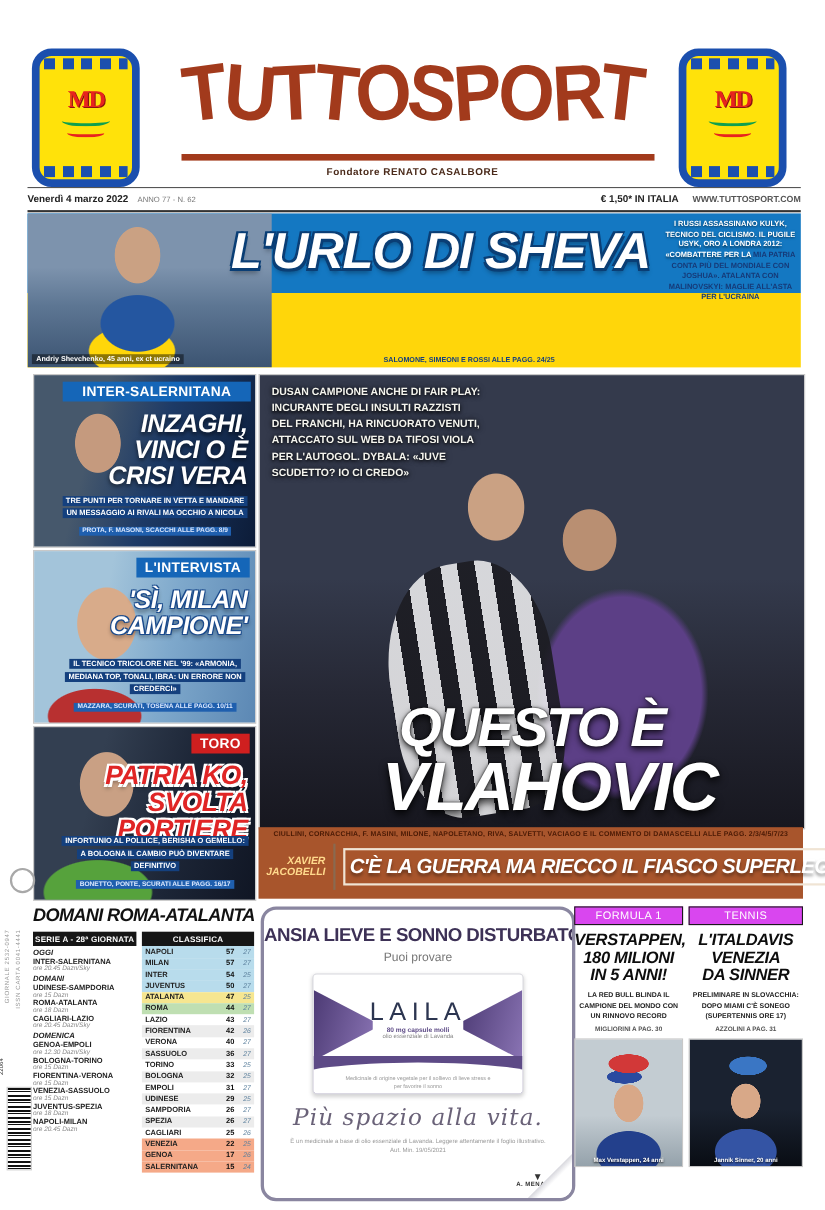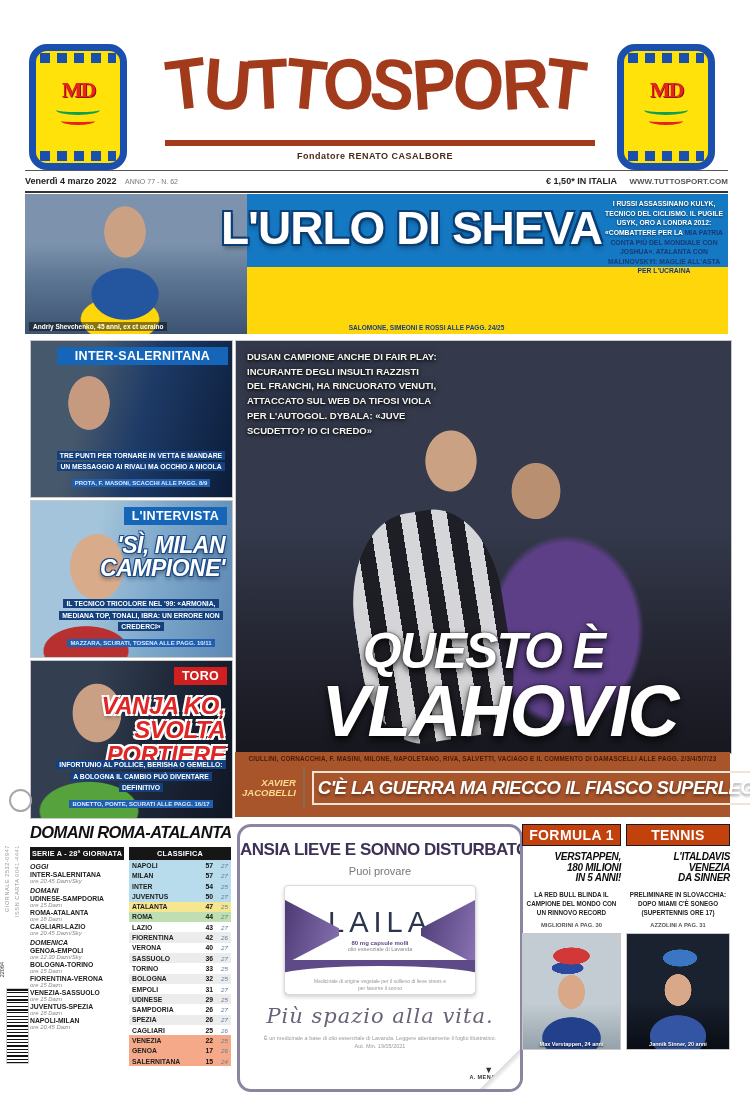--- a/index.html
+++ b/index.html
@@ -40,21 +40,21 @@
   .banner{position:absolute;left:25px;right:22px;top:194px;height:140px;
           background:linear-gradient(180deg,#1478c2 0 52%,#ffd60a 52% 100%);overflow:hidden;}
   .banner-photo{position:absolute;left:0;top:0;bottom:0;width:222px;
      background:
        radial-gradient(ellipse 34px 42px at 100px 38px,#caa183 0 60%,rgba(0,0,0,0) 62%),
        radial-gradient(ellipse 60px 46px at 100px 100px,#2456a0 0 55%,rgba(0,0,0,0) 57%),
        radial-gradient(ellipse 70px 40px at 95px 125px,#ffd60a 0 55%,rgba(0,0,0,0) 57%),
        linear-gradient(180deg,#7d93ad 0 35%,#5d7693 60%,#3c5472);}
   .banner-photo-caption{position:absolute;left:4px;bottom:3px;font-size:6.5px;color:#fff;
        background:rgba(0,0,0,.45);padding:1px 4px;font-weight:bold;}
-  .banner-headline{position:absolute;left:185px;right:126px;top:0;bottom:0;text-align:right;}
+  .banner-headline{position:absolute;left:185px;right:126px;top:0;bottom:0;text-align:left;font-style:italic;}
   .banner-h1{margin-top:7px;font-size:46px;font-weight:bold;color:#fff;letter-spacing:-1px;
        white-space:nowrap;
        text-shadow:-2px -2px 0 #0a3e75,2px -2px 0 #0a3e75,-2px 2px 0 #0a3e75,2px 2px 0 #0a3e75,0 4px 5px rgba(0,0,0,.35);}
   .banner-h2{margin-top:2px;font-size:42px;font-weight:bold;color:#fff;letter-spacing:-1.5px;
        white-space:nowrap;
        text-shadow:-2px -2px 0 #0a3e75,2px -2px 0 #0a3e75,-2px 2px 0 #0a3e75,2px 2px 0 #0a3e75,0 4px 5px rgba(0,0,0,.35);}
   .banner-side{position:absolute;right:0;top:0;bottom:0;width:120px;padding:5px 4px 0;
        font-size:6.8px;line-height:1.42;font-weight:bold;text-align:center;}
   .side-blue{color:#fff;text-shadow:0 1px 2px rgba(0,0,0,.55);}
   .side-yellow{color:#163a78;}
@@ -106,21 +106,21 @@
        linear-gradient(180deg,#343a4c 0 45%,#262835 70%,#17171f 100%);}
   .juve-stripes{position:absolute;left:120px;top:170px;width:150px;height:230px;
      transform:rotate(-9deg);border-radius:45% 40% 30% 35%;opacity:.9;
      background:repeating-linear-gradient(90deg,#e8e8ea 0 15px,#1c1c22 15px 31px);}
   .main-overlay{position:absolute;left:11px;top:9px;width:190px;font-size:9.5px;font-weight:bold;
      color:#f5f5ee;line-height:1.55;text-shadow:0 1px 3px #000,0 0 6px rgba(0,0,0,.6);}
   .main-headline{position:absolute;left:0;right:0;bottom:6px;text-align:center;color:#fff;
      font-style:italic;font-weight:bold;}
   .main-h1{font-size:50px;letter-spacing:-2px;line-height:.95;
      text-shadow:0 3px 7px rgba(0,0,0,.85),0 0 2px #000;}
-  .main-h2{font-size:72px;letter-spacing:-2px;line-height:1.0;
+  .main-h2{font-size:62px;letter-spacing:-2px;line-height:1.0;
      text-shadow:0 4px 8px rgba(0,0,0,.85),0 0 2px #000;padding-left:32px;}
 
   
   .ruststrip{position:absolute;left:235px;top:752px;width:495px;height:65px;background:#a8552c;}
   .rust-caption{padding-top:3px;text-align:center;font-size:6.3px;font-weight:bold;
      color:#4a1a05;letter-spacing:.2px;}
   .jacobelli{display:flex;align-items:center;margin-top:4px;padding:0 7px;height:44px;}
   .jac-name{width:56px;text-align:right;font-size:9.5px;font-weight:bold;font-style:italic;
      color:#ffd98c;line-height:1.1;}
   .jac-photo{width:33px;height:40px;margin:0 7px;border:1px solid #8a6a50;
@@ -154,21 +154,21 @@
       border:3px solid #8a86a0;border-radius:14px;overflow:hidden;}
   .ad-headline{margin-top:13px;text-align:center;font-size:17px;font-weight:bold;color:#3d3156;
       letter-spacing:-.5px;white-space:nowrap;}
   .ad-lead{margin-top:5px;text-align:center;font-size:11px;color:#777;}
   .ad-product{position:relative;width:190px;height:108px;margin:8px auto 0;background:#fff;
       border:1px solid #d8d8de;border-radius:4px;box-shadow:0 2px 4px rgba(0,0,0,.18);overflow:hidden;}
   .wing{position:absolute;top:14px;bottom:30px;width:54px;
       background:linear-gradient(105deg,#4c3a74,#8a74b4);}
   .wing.l{left:0;clip-path:polygon(0 0,100% 44%,100% 56%,0 100%);}
   .wing.r{right:0;clip-path:polygon(100% 0,0 44%,0 56%,100% 100%);}
-  .ad-product-name{margin-top:20px;text-align:center;font-size:29px;color:#2c3550;
+  .ad-product-name{margin-top:20px;text-align:center;font-size:23px;color:#2c3550;
       letter-spacing:5px;}
   .ad-product-sub1{text-align:center;font-size:6px;font-weight:bold;color:#5d4a86;margin-top:1px;}
   .ad-product-sub2{text-align:center;font-size:5.5px;color:#888;}
   .ad-band{position:absolute;left:0;right:0;bottom:0;height:34px;background:#5d4a86;}
   .ad-arc{position:absolute;left:-10%;right:-10%;bottom:0;height:28px;background:#fff;
       border-radius:100% 100% 0 0;}
   .ad-boxnote{position:absolute;left:15%;right:15%;bottom:3px;font-size:5px;color:#999;
       text-align:center;line-height:1.3;}
   .ad-tagline{margin-top:9px;text-align:center;font-size:21px;color:#6a6278;
       font-family:"DejaVu Serif",serif;font-style:italic;letter-spacing:1px;}
@@ -176,23 +176,23 @@
   .ad-logo{position:absolute;right:12px;bottom:9px;text-align:center;color:#333;}
   .ad-logo .glyph{font-size:9px;line-height:8px;}
   .ad-logo .txt{font-size:5.5px;font-weight:bold;letter-spacing:.4px;}
   .ad-curl{position:absolute;right:-2px;bottom:-2px;width:44px;height:44px;
       clip-path:polygon(100% 0,100% 100%,0 100%);
       background:linear-gradient(315deg,#fff 0 40%,#cfcfd6 52%,#a8a8b2 58%,#fff 66%);}
 
   
   .sport{position:absolute;top:824px;height:262px;}
   .f1{left:522px;width:99px;} .tennis{left:626px;width:104px;}
-  .sport-kicker{background:#c2410c;border:1px solid #1a1a1a;color:#fff;text-align:center;
-      font-size:14px;font-weight:bold;padding:2px 0;letter-spacing:.4px;}
-  .sport-headline{margin-top:6px;text-align:right;font-size:10px;font-weight:bold;
+  .sport-kicker{background:#d946ef;border:1px solid #1a1a1a;color:#fff;text-align:center;
+      font-size:10px;font-weight:normal;padding:2px 0;letter-spacing:.4px;}
+  .sport-headline{margin-top:6px;text-align:center;font-size:15px;font-weight:bold;
       font-style:italic;color:#0d0d0d;line-height:1.05;letter-spacing:-.3px;}
   .sport-deck{margin-top:6px;text-align:center;font-size:6.3px;font-weight:bold;color:#222;
       line-height:1.5;padding:0 2px;}
   .sport-byline{margin-top:4px;text-align:center;font-size:5.8px;font-weight:bold;color:#555;}
   .sport-photo{position:relative;margin-top:5px;height:115px;border:1px solid #c8c8c8;overflow:hidden;}
   .f1 .sport-photo{background:
       radial-gradient(ellipse 30px 14px at 50% 22px,#d23838 0 60%,rgba(0,0,0,0) 62%),
       radial-gradient(ellipse 26px 10px at 46% 34px,#2a4aa0 0 60%,rgba(0,0,0,0) 62%),
       radial-gradient(ellipse 22px 28px at 50% 58px,#d8a888 0 60%,rgba(0,0,0,0) 62%),
       radial-gradient(ellipse 48px 34px at 50% 104px,#23408c 0 60%,rgba(0,0,0,0) 62%),
@@ -259,20 +259,25 @@
     </div>
     <div class="banner-side">
       <span class="side-blue">I RUSSI ASSASSINANO KULYK, TECNICO DEL CICLISMO. IL PUGILE USYK, ORO A LONDRA 2012: «COMBATTERE PER LA</span>
       <span class="side-yellow">MIA PATRIA CONTA PIÙ DEL MONDIALE CON JOSHUA». ATALANTA CON MALINOVSKYI: MAGLIE ALL'ASTA PER L'UCRAINA</span>
     </div>
     <div class="banner-caption">SALOMONE, SIMEONI E ROSSI ALLE PAGG. 24/25</div>
   </div>
 
   <div class="panel p1">
     <div class="kicker kicker-blue">INTER-SALERNITANA</div>
+    <div class="panel-headline">
+      <div class="hl-white">INZAGHI,</div>
+      <div class="hl-white">VINCI O È</div>
+      <div class="hl-white">CRISI VERA</div>
+    </div>
     <div class="panel-deck">
       <span class="chip">TRE PUNTI PER TORNARE IN VETTA E MANDARE UN MESSAGGIO AI RIVALI MA OCCHIO A NICOLA</span>
     </div>
     <div class="panel-byline">
       <span class="chip2">PROTA, F. MASONI, SCACCHI ALLE PAGG. 8/9</span>
     </div>
   </div>
 
   <div class="panel p2">
     <div class="kicker kicker-blue">L'INTERVISTA</div>
@@ -284,21 +289,21 @@
       <span class="chip">IL TECNICO TRICOLORE NEL '99: «ARMONIA, MEDIANA TOP, TONALI, IBRA: UN ERRORE NON CREDERCI»</span>
     </div>
     <div class="panel-byline">
       <span class="chip2">MAZZARA, SCURATI, TOSENA ALLE PAGG. 10/11</span>
     </div>
   </div>
 
   <div class="panel p3">
     <div class="kicker kicker-red">TORO</div>
     <div class="panel-headline">
-      <div class="hl-red">VANJA KO,</div>
+      <div class="hl-red">PATRIA KO,</div>
       <div class="hl-red">SVOLTA</div>
       <div class="hl-red">PORTIERE</div>
     </div>
     <div class="panel-deck">
       <span class="chip">INFORTUNIO AL POLLICE, BERISHA O GEMELLO: A BOLOGNA IL CAMBIO PUÒ DIVENTARE DEFINITIVO</span>
     </div>
     <div class="panel-byline">
       <span class="chip2">BONETTO, PONTE, SCURATI ALLE PAGG. 16/17</span>
     </div>
   </div>

